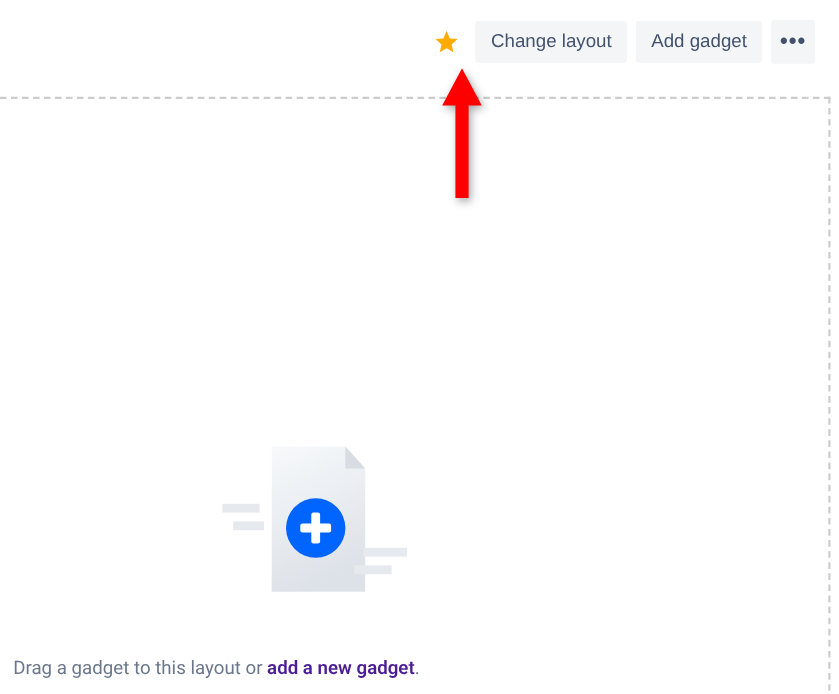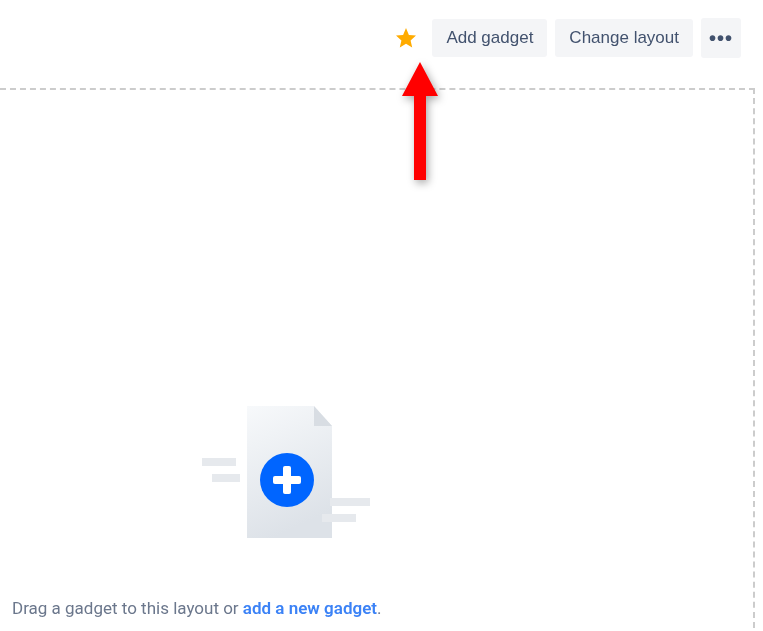--- a/index.html
+++ b/index.html
@@ -68,21 +68,21 @@
     }
     .empty-illustration {
       display: block;
       margin: 0 0 40px 190px;
     }
     .empty-text {
       font-size: 17px;
       color: #6b778c;
     }
     .empty-link {
-      color: #3b82f6;
+      color: #4c1d95;
       font-weight: 600;
       cursor: pointer;
       text-decoration: none;
     }
     .arrow-annotation {
       position: absolute;
       top: 62px;
       left: 400px;
       pointer-events: none;
       filter: drop-shadow(2px 3px 4px rgba(0,0,0,0.35));
@@ -90,22 +90,22 @@
   </style>
 </head>
 <body>
 
 <div class="toolbar">
   <button class="star-btn">
     <svg width="24" height="24" viewBox="0 0 24 24">
       <path fill="#FFAB00" d="M12 2l2.9 6.9 7.1.6-5.4 4.9 1.6 7.1L12 17.8 5.8 21.5l1.6-7.1L2 9.5l7.1-.6L12 2z"></path>
     </svg>
   </button>
+  <button class="btn">Change layout</button>
   <button class="btn">Add gadget</button>
-  <button class="btn">Change layout</button>
   <button class="more-btn">
     <span>•••</span>
   </button>
 </div>
 
 <div class="dashed-area">
   <div class="empty-state">
     <svg class="empty-illustration" width="170" height="160" viewBox="0 0 170 160">
 
       <rect x="0" y="60" width="34" height="8" fill="#e6e9ed"></rect>

